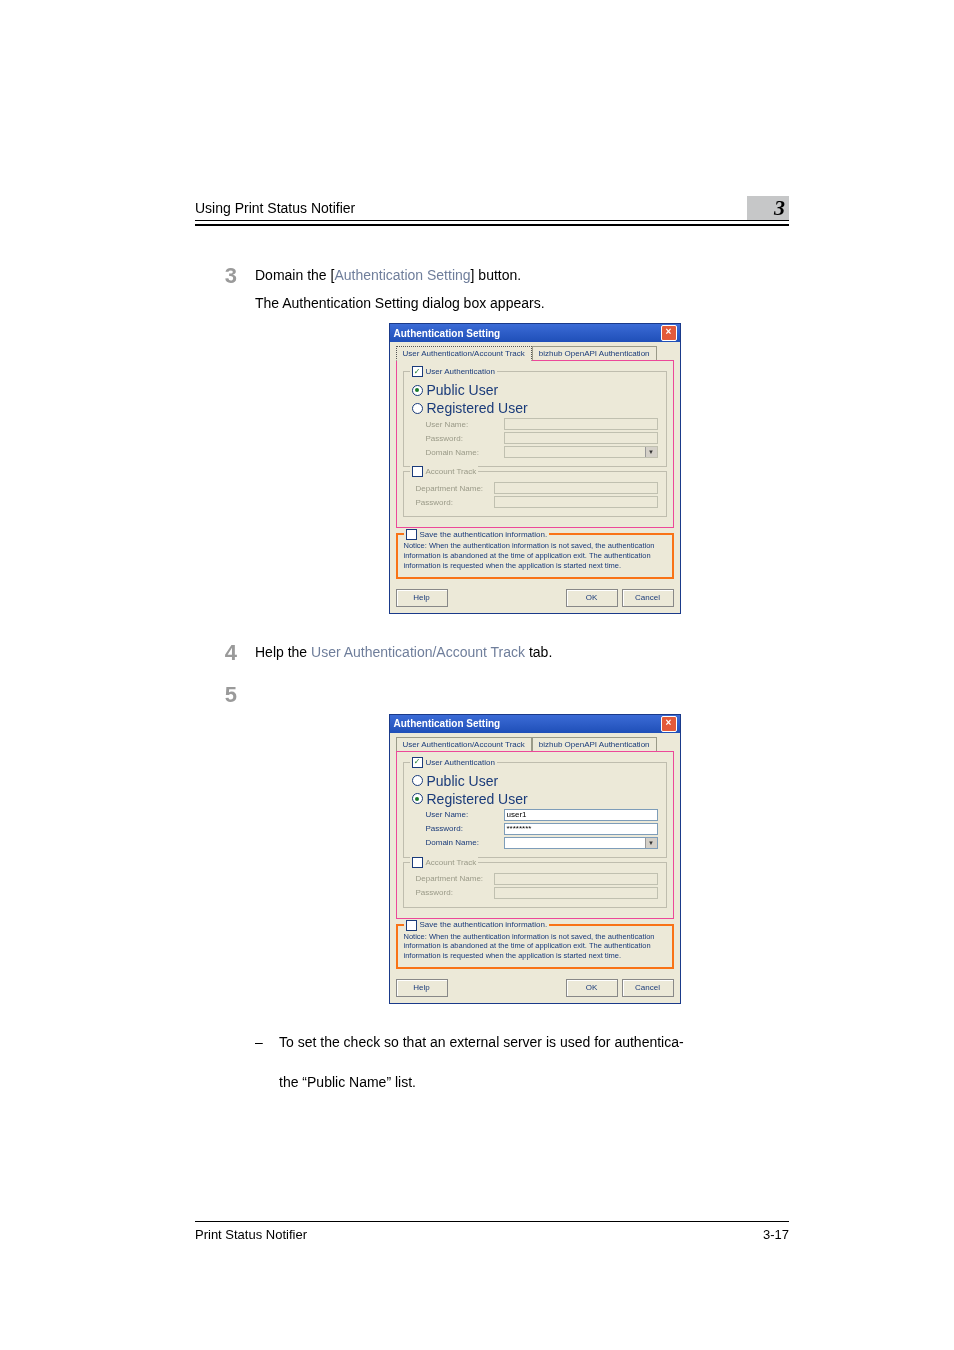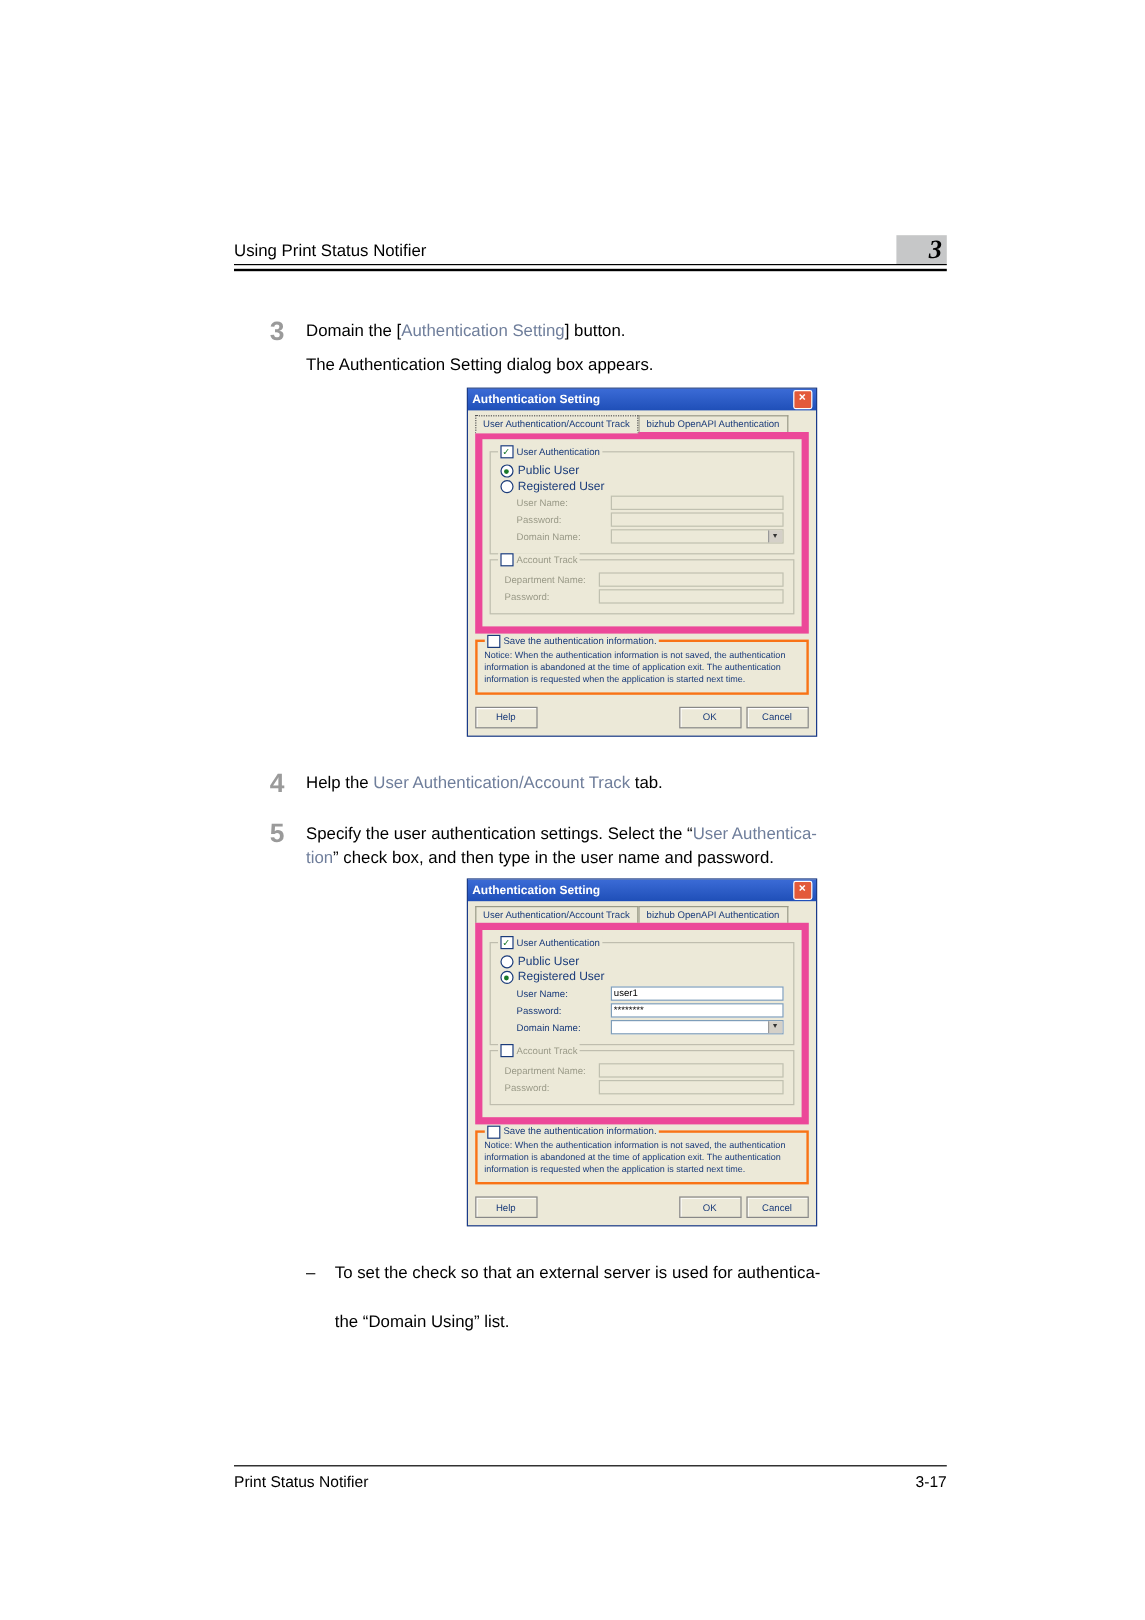--- a/index.html
+++ b/index.html
@@ -133,21 +133,21 @@
     background: #ece9d8;
     font-size: 8px;
     position: relative;
   }
   .tab.active {
     border: 1px dotted #555;
     border-bottom: 1px solid #ece9d8;
     z-index: 2;
   }
   .tab-panel {
-    border: 6px solid #ec4899;
+    border: 1px solid #ec4899;
     margin: 0 6px;
     padding: 6px;
     background: #ece9d8;
     position: relative;
     top: -1px;
   }
   .groupbox {
     border: 1px solid #bfbdae;
     margin: 4px 0;
     padding: 8px 8px 6px 8px;
@@ -195,21 +195,21 @@
     width: 4px;
     height: 4px;
     background: #1a7a2a;
     border-radius: 50%;
   }
   .opt-row {
     display: flex;
     align-items: center;
     gap: 4px;
     margin: 2px 0;
-    font-size: 10px;
+    font-size: 14px;
   }
   .field-row {
     display: flex;
     align-items: center;
     margin: 2px 0 2px 14px;
     font-size: 8px;
   }
   .field-row .lbl {
     width: 78px;
   }
@@ -414,24 +414,20 @@
     <div class="step">
       <div class="step-num">4</div>
       <div class="step-text">
         <span>Help the </span><span class="em">User Authentication/Account Track</span><span> tab.</span>
       </div>
     </div>
     <div style="height:14px;"></div>
 
     <div class="step">
       <div class="step-num">5</div>
-      <div class="step-text">
-        <span>Specify the user authentication settings. Select the “</span><span class="em">User Authentica-</span><br>
-        <span class="em">tion</span><span>” check box, and then type in the user name and password.</span>
-      </div>
     </div>
 
     <div class="dialog-wrap">
       <div class="dialog">
         <div class="titlebar">
           <span>Authentication Setting</span>
           <div class="closebtn">×</div>
         </div>
         <div class="tabs">
           <div class="tab" style="border:1px solid #9a9a88;border-bottom:1px solid #ece9d8;">User Authentication/Account Track</div>
@@ -497,21 +493,21 @@
           </div>
         </div>
       </div>
     </div>
 
     <div class="bullet-row">
       <div class="dash">–</div>
       <div>
         <span>To set the check so that an external server is used for authentica-</span><br>
         <br>
-        <span>the “</span><span class="em">Domain Using</span><span>” list.</span>
+        <span>the “</span><span class="em">Public Name</span><span>” list.</span>
       </div>
     </div>
 
   </div>
 
   <div class="footer-line"></div>
   <div class="footer-left">Print Status Notifier</div>
   <div class="footer-right">3-17</div>
 </div>
 

